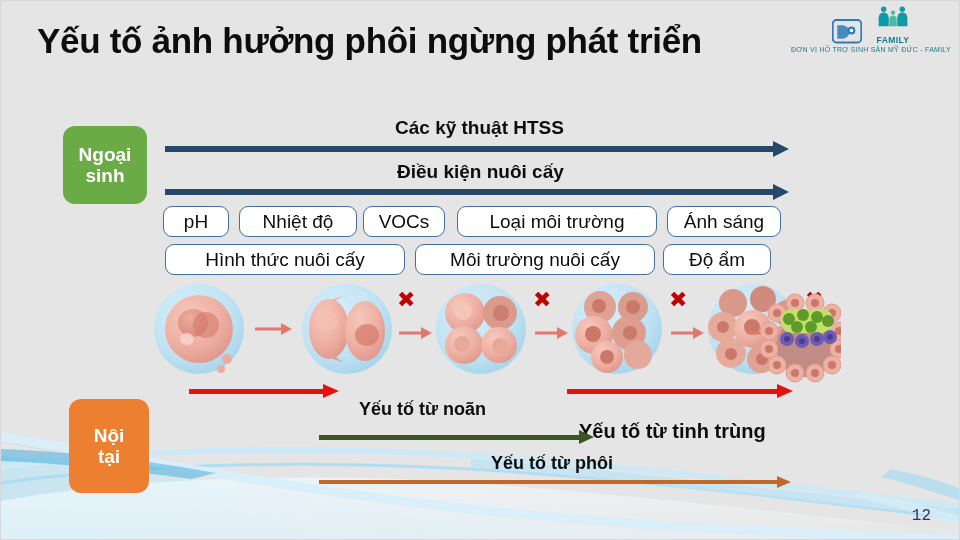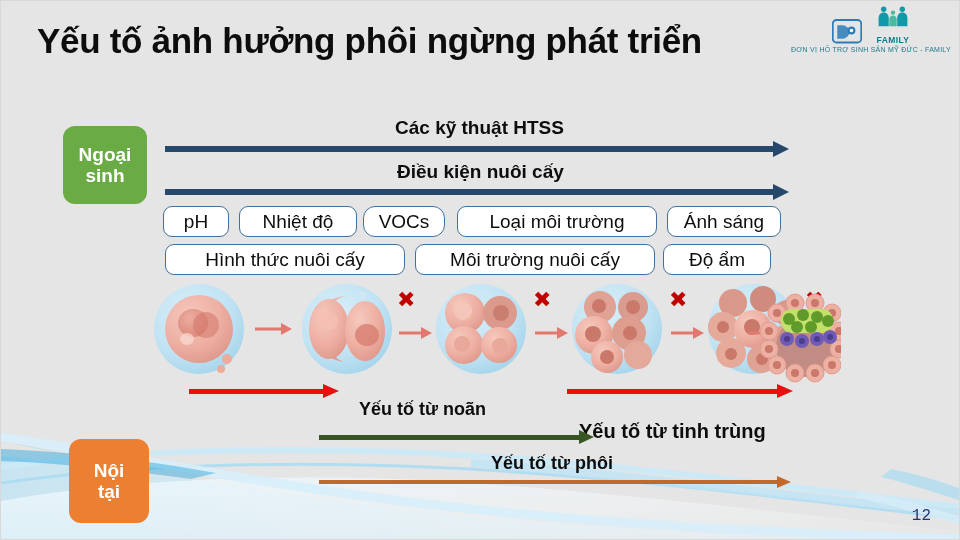--- a/index.html
+++ b/index.html
@@ -36,21 +36,21 @@
     position:absolute;left:0;top:37px;width:168px;text-align:center;
     font-size:7px;color:#1f7a8c;letter-spacing:.25px;white-space:nowrap;
   }
   
   .cat-box{
     position:absolute;border-radius:12px;
     display:flex;flex-direction:column;align-items:center;justify-content:center;
     color:#ffffff;font-weight:bold;line-height:1.12;text-align:center;
   }
   .cat-green{left:62px;top:125px;width:84px;height:78px;background:#6aab46;font-size:19px;}
-  .cat-orange{left:68px;top:398px;width:80px;height:84px;background:#ed8030;font-size:19px;margin-top:40px;}
+  .cat-orange{left:68px;top:398px;width:80px;height:94px;background:#ed8030;font-size:19px;}
   
   .arrow-line{position:absolute;height:6px;}
   .arrow-head{position:absolute;width:0;height:0;}
   .lbl{position:absolute;font-weight:bold;color:#0d0d0d;white-space:nowrap;}
   
   .tag{
     position:absolute;box-sizing:border-box;
     border:1.6px solid #41719c;border-radius:9px;background:#ffffff;
     display:flex;align-items:center;justify-content:center;
     font-size:19px;color:#0d0d0d;white-space:nowrap;
@@ -142,21 +142,21 @@
   </div>
 
   <div>
     <div class="arrow-line" style="left:164px;top:188px;width:610px;background:#26486b;"></div>
     <div class="arrow-head" style="left:772px;top:183px;border-top:8px solid transparent;border-bottom:8px solid transparent;border-left:16px solid #26486b;"></div>
     <div class="lbl" style="left:396px;top:160px;font-size:19px;">Điều kiện nuôi cấy</div>
   </div>
 
   <div class="tag" style="left:162px;top:205px;width:66px;height:31px;">pH</div>
   <div class="tag" style="left:238px;top:205px;width:118px;height:31px;">Nhiệt độ</div>
-  <div class="tag" style="left:362px;top:205px;width:82px;height:31px;border-radius:12px;">VOCs</div>
+  <div class="tag" style="left:362px;top:205px;width:82px;height:31px;">VOCs</div>
   <div class="tag" style="left:456px;top:205px;width:200px;height:31px;">Loại môi trường</div>
   <div class="tag" style="left:666px;top:205px;width:114px;height:31px;">Ánh sáng</div>
 
   <div class="tag" style="left:414px;top:243px;width:240px;height:31px;">Môi trường nuôi cấy</div>
   <div class="tag" style="left:164px;top:243px;width:240px;height:31px;">Hình thức nuôi cấy</div>
   <div class="tag" style="left:662px;top:243px;width:108px;height:31px;">Độ ẩm</div>
 
   <svg class="embryo" style="left:150px;top:276px;width:680px;height:106px;" viewBox="0 0 680 106">
     <defs>
       <radialGradient id="zona" cx="38%" cy="32%" r="70%">

